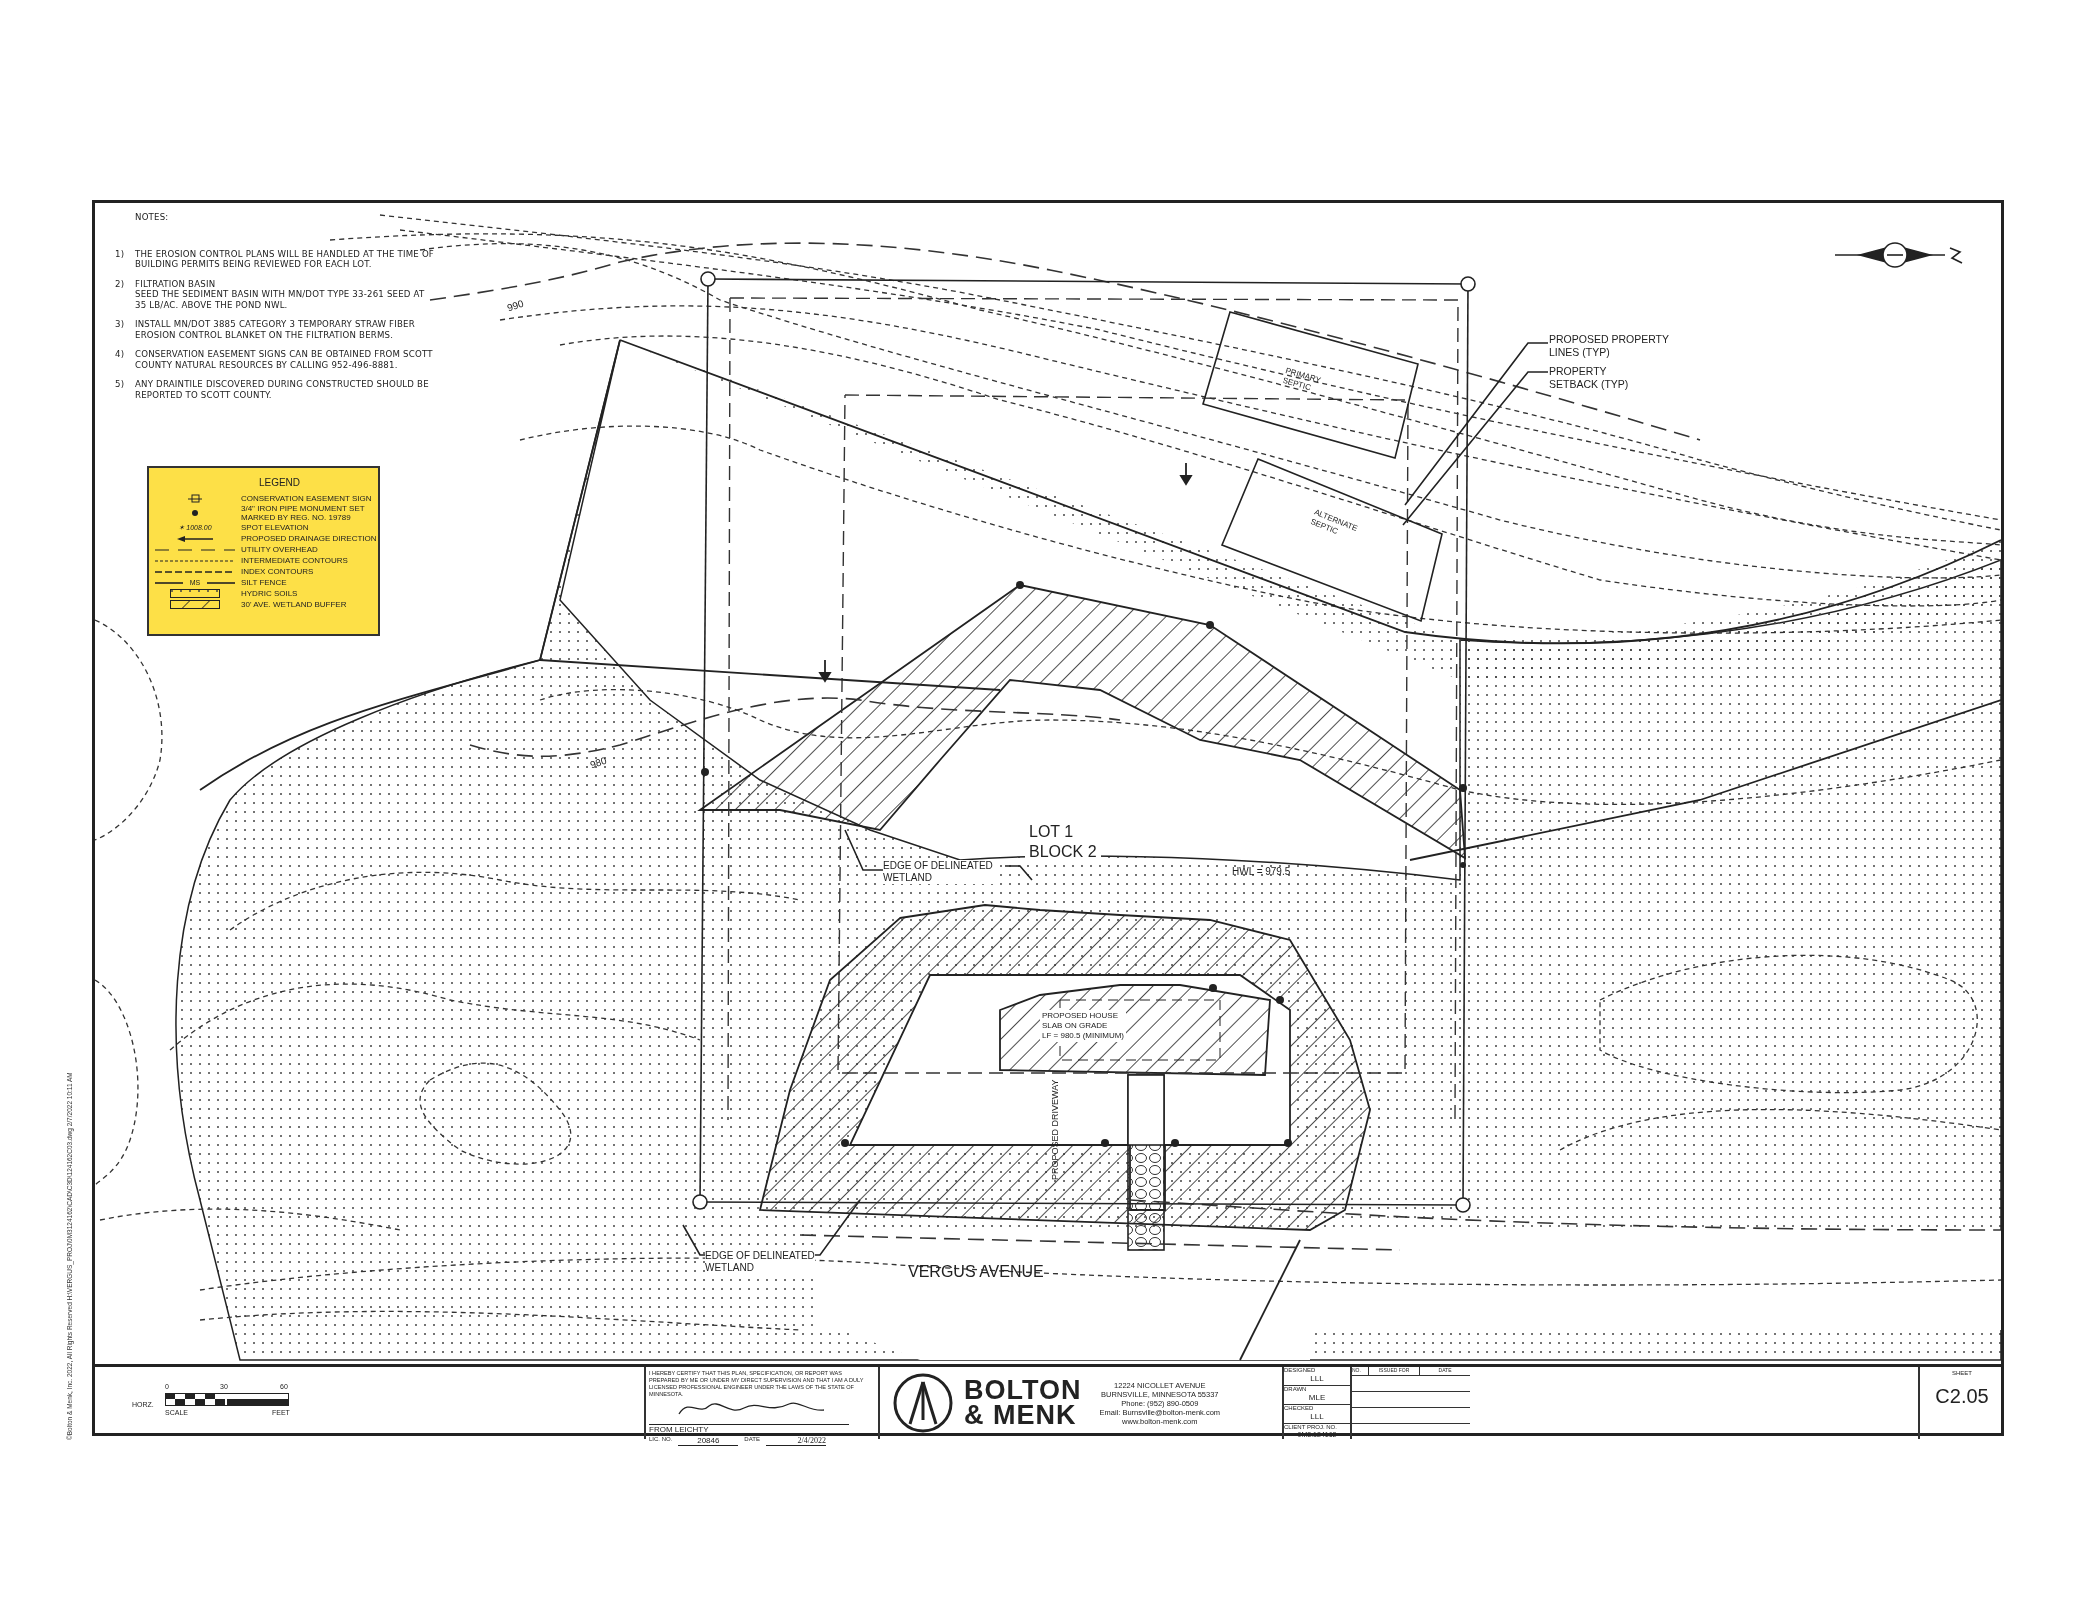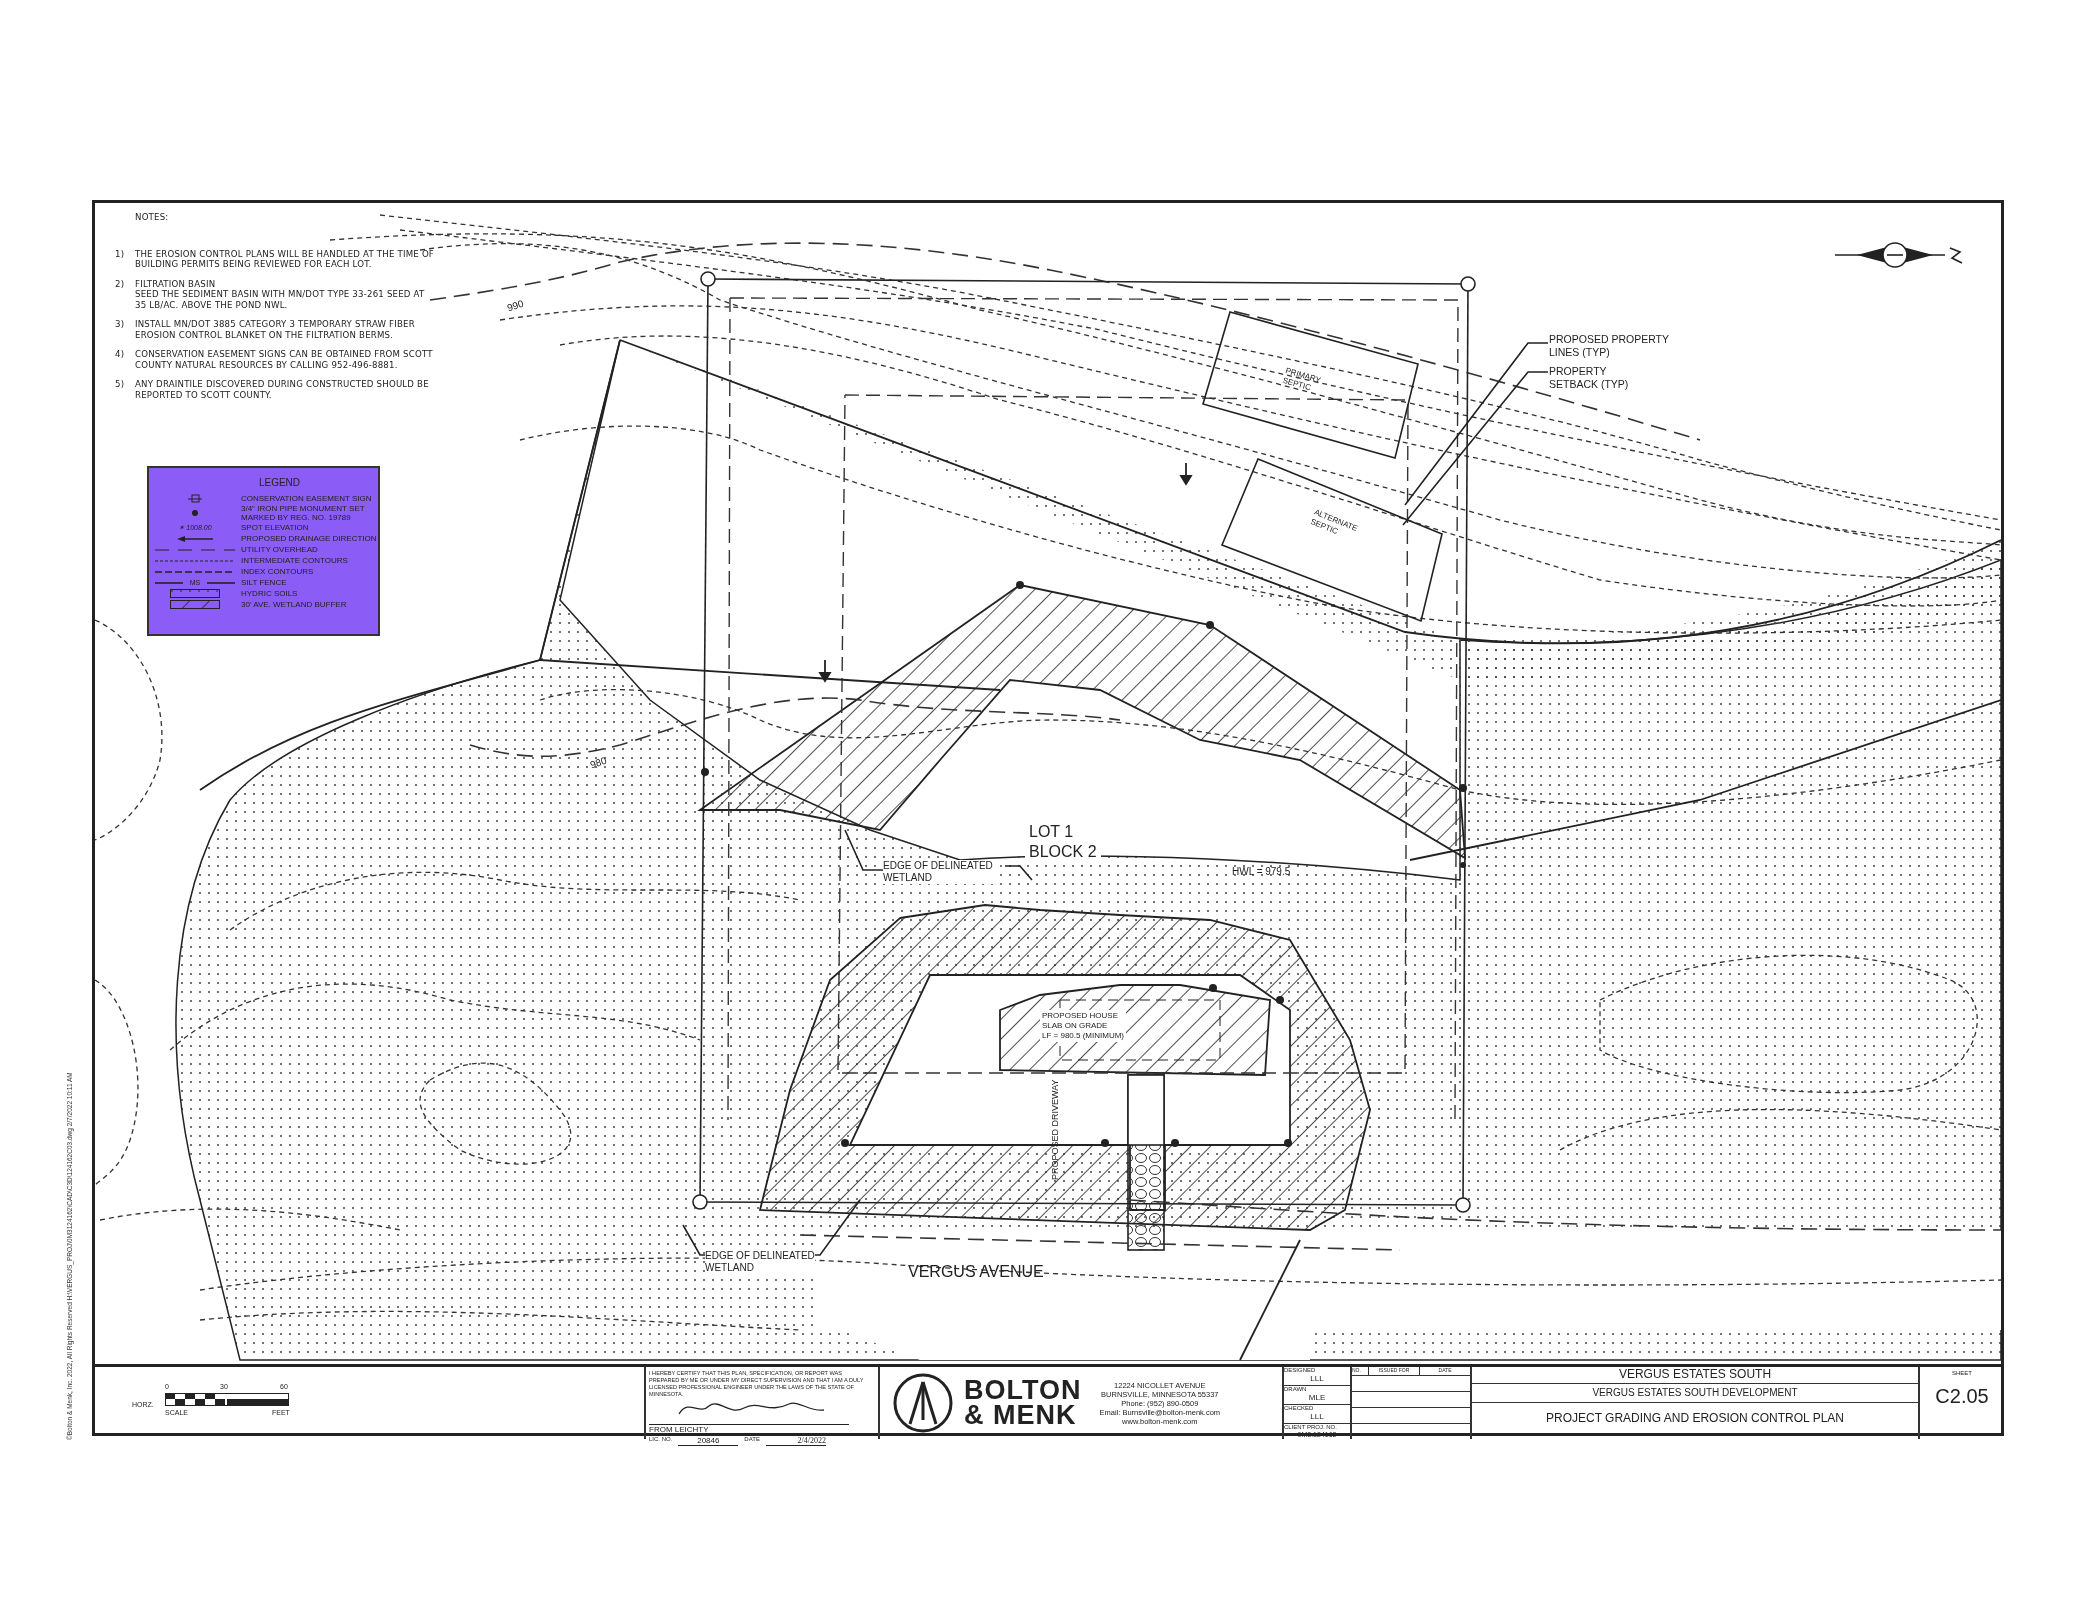--- a/index.html
+++ b/index.html
@@ -4,21 +4,21 @@
 <style>
   html,body{margin:0;padding:0;background:#fff;}
   body{width:2080px;height:1607px;position:relative;overflow:hidden;font-family:"Liberation Sans",sans-serif;color:#222;}
   .sheet{position:absolute;left:92px;top:200px;width:1912px;height:1236px;border:3px solid #222;box-sizing:border-box;background:#fff;}
   svg.plan{position:absolute;left:0;top:0;}
   .notes{position:absolute;left:115px;top:212px;width:320px;font-family:"DejaVu Sans",sans-serif;font-size:8.6px;line-height:10.5px;color:#222;letter-spacing:0.2px;}
   .notes .title{margin:0 0 26px 20px;}
   .note{display:flex;margin-bottom:9px;}
   .note .num{width:20px;flex:none;}
   .note .sub{display:block;}
-  .legend{position:absolute;left:147px;top:466px;width:229px;height:166px;border:2px solid #333;background:#8b5cf6;font-family:"Liberation Sans",sans-serif;font-size:8px;line-height:9px;}
+  .legend{position:absolute;left:147px;top:466px;width:229px;height:166px;border:2px solid #333;background:#fde047;font-family:"Liberation Sans",sans-serif;font-size:8px;line-height:9px;}
   .legend .lt{text-align:center;font-size:10px;margin:10px 0 6px 32px;}
   .lrow{display:flex;align-items:center;min-height:11px;}
   .lsym{width:92px;flex:none;display:flex;justify-content:center;align-items:center;font-size:7px;font-style:italic;}
   .ltxt{flex:1;}
   .label{position:absolute;font-family:"Liberation Sans",sans-serif;color:#222;}
   .tb{position:absolute;left:92px;top:1364px;width:1912px;height:72px;border-top:3px solid #222;}
   .cell{position:absolute;border-left:2px solid #333;top:0;height:72px;box-sizing:border-box;}
   .small{font-size:6px;line-height:7px;}
   .vtext{position:absolute;left:66px;top:1440px;transform:rotate(-90deg);transform-origin:left top;font-size:6.5px;white-space:nowrap;color:#333;}
 </style>
@@ -371,23 +371,18 @@
     <div style="display:flex;font-size:5px;height:8px;border-bottom:1px solid #333;">
       <span style="width:16px;border-right:1px solid #333;">NO.</span>
       <span style="width:50px;border-right:1px solid #333;text-align:center;">ISSUED FOR</span>
       <span style="flex:1;text-align:center;">DATE</span>
     </div>
     <div style="height:15px;border-bottom:1px solid #333;"></div>
     <div style="height:15px;border-bottom:1px solid #333;"></div>
     <div style="height:15px;border-bottom:1px solid #333;"></div>
   </div>
 
-  <div class="cell" style="left:1378px;width:448px;font-size:11px;text-align:center;">
-    <div style="height:16px;border-bottom:1px solid #333;font-size:12px;">VERGUS ESTATES SOUTH</div>
-    <div style="height:18px;border-bottom:1px solid #333;font-size:10px;line-height:18px;">VERGUS ESTATES SOUTH DEVELOPMENT</div>
-    <div style="height:30px;line-height:30px;font-size:12px;">PROJECT GRADING AND EROSION CONTROL PLAN</div>
-  </div>
 
   <div class="cell" style="left:1826px;width:86px;text-align:center;">
     <div class="small" style="margin-top:3px;">SHEET</div>
     <div style="font-size:20px;margin-top:8px;">C2.05</div>
   </div>
 </div>
 
 </body></html>

